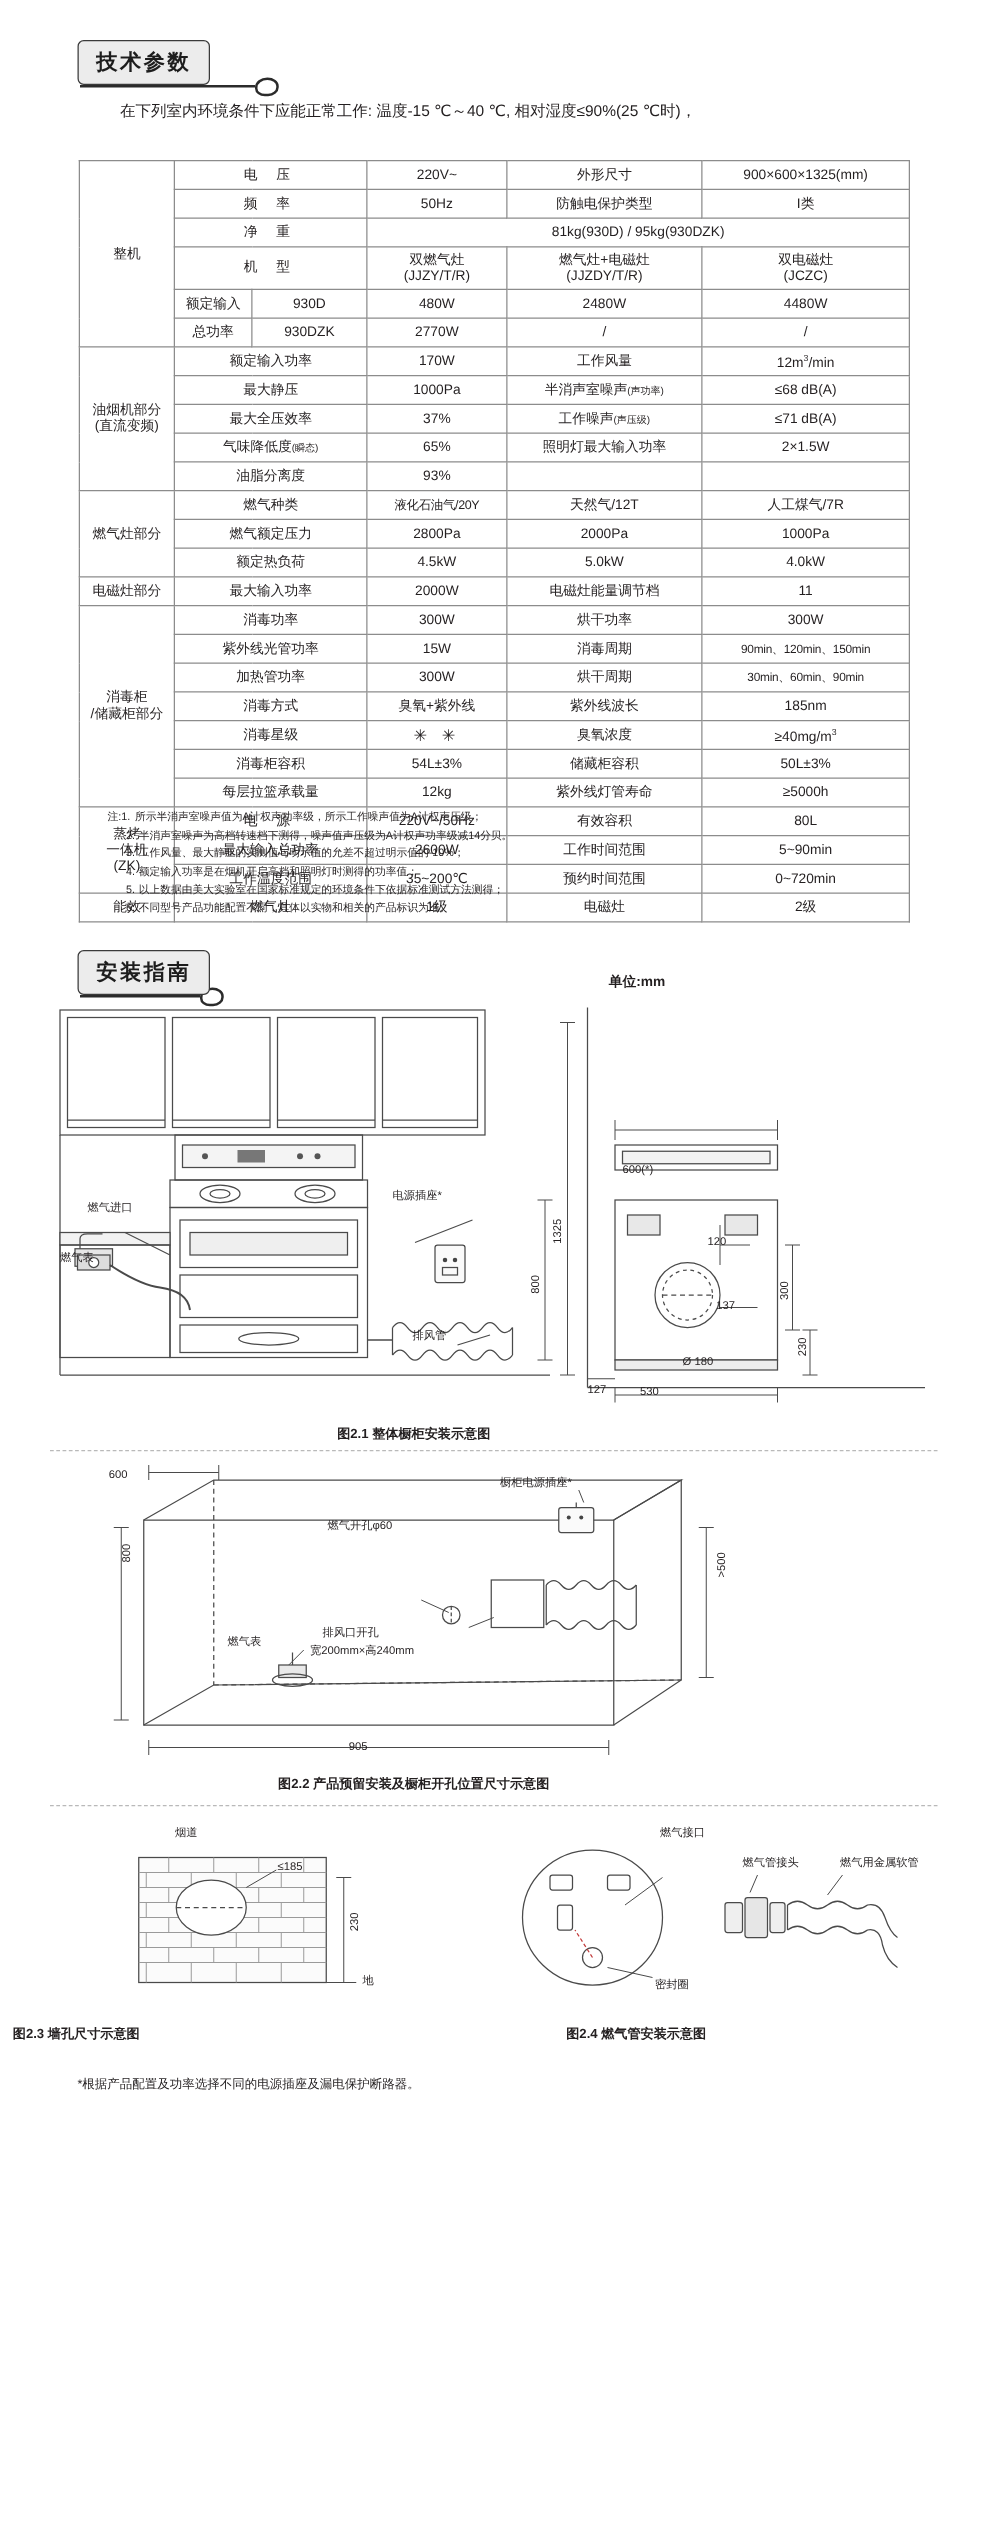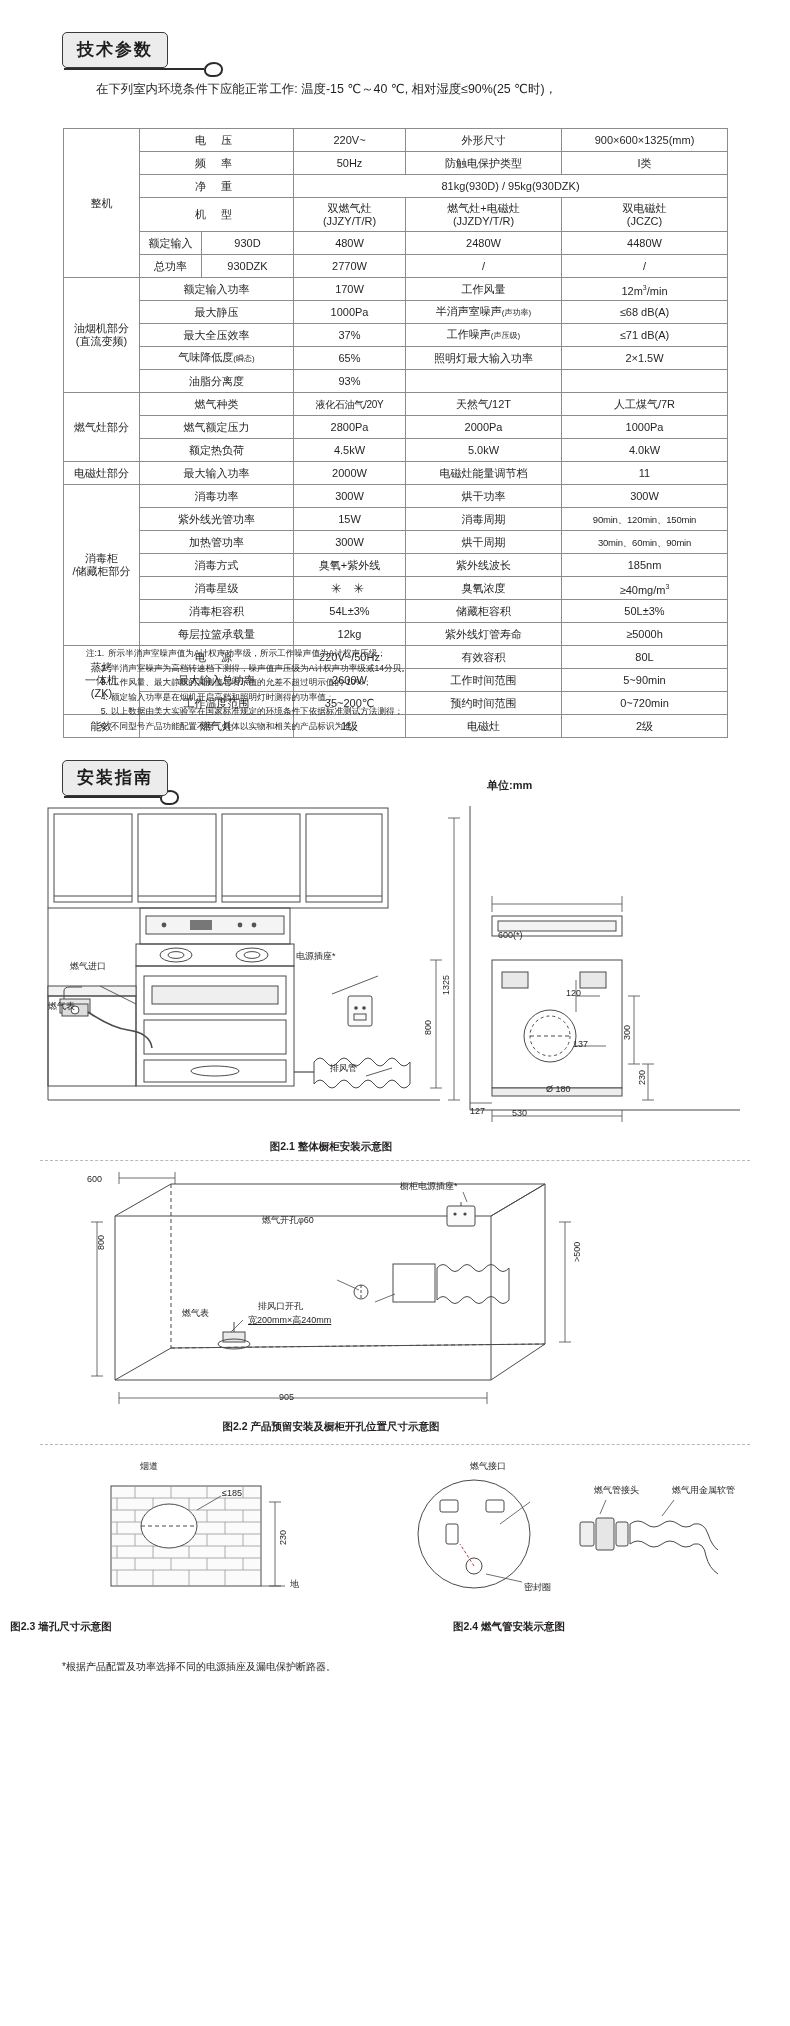--- a/index.html
+++ b/index.html
@@ -409,21 +409,21 @@
         <line x1="452" y1="316" x2="582" y2="316"></line>
         <line x1="452" y1="310" x2="452" y2="322"></line>
         <line x1="582" y1="310" x2="582" y2="322"></line>
         <line x1="430" y1="303" x2="452" y2="303"></line>
       </g>
     </g>
   </svg>
 
   <div class="lbltext" style="left:70px;top:960px;">燃气进口</div>
   <div class="lbltext" style="left:48px;top:1000px;">燃气表</div>
-  <div class="lbltext" style="left:296px;top:950px;">电源插座*</div>
+  <div class="lbltext" style="left:314px;top:950px;">电源插座*</div>
   <div class="lbltext" style="left:330px;top:1062px;">排风管</div>
   <div class="lbltext" style="left:498px;top:930px;">600(*)</div>
   <div class="lbltext" style="left:441px;top:995px;transform:rotate(-90deg);transform-origin:left top;">1325</div>
   <div class="lbltext" style="left:423px;top:1035px;transform:rotate(-90deg);transform-origin:left top;">800</div>
   <div class="lbltext" style="left:622px;top:1040px;transform:rotate(-90deg);transform-origin:left top;">300</div>
   <div class="lbltext" style="left:637px;top:1085px;transform:rotate(-90deg);transform-origin:left top;">230</div>
   <div class="lbltext" style="left:566px;top:988px;">120</div>
   <div class="lbltext" style="left:573px;top:1039px;">137</div>
   <div class="lbltext" style="left:546px;top:1084px;">Ø 180</div>
   <div class="lbltext" style="left:470px;top:1106px;">127</div>
@@ -486,21 +486,21 @@
     </g>
   </svg>
 
   <div class="lbltext" style="left:87px;top:1174px;">600</div>
   <div class="lbltext" style="left:96px;top:1250px;transform:rotate(-90deg);transform-origin:left top;">800</div>
   <div class="lbltext" style="left:279px;top:1392px;">905</div>
   <div class="lbltext" style="left:572px;top:1262px;transform:rotate(-90deg);transform-origin:left top;">&gt;500</div>
   <div class="lbltext" style="left:182px;top:1307px;">燃气表</div>
   <div class="lbltext" style="left:262px;top:1214px;">燃气开孔φ60</div>
   <div class="lbltext" style="left:258px;top:1300px;">排风口开孔</div>
-  <div class="lbltext" style="left:248px;top:1314px;text-decoration:underline;">宽200mm×高240mm</div>
+  <div class="lbltext" style="left:248px;top:1314px;">宽200mm×高240mm</div>
   <div class="lbltext" style="left:400px;top:1180px;">橱柜电源插座*</div>
 
   <div class="fig-cap" style="top:1420px;">图2.2 产品预留安装及橱柜开孔位置尺寸示意图</div>
   <div class="dash-sep" style="top:1444px;"></div>
 
   <svg style="left:105px;top:1470px;" width="210" height="130" viewBox="0 0 210 130">
     <g fill="none" stroke="#4a4a4a" stroke-width="1">
       <rect x="6" y="16" width="150" height="100" fill="#fbfbfb"></rect>
       <g stroke="#9a9a9a" stroke-width="0.8">
         <line x1="6" y1="28" x2="156" y2="28"></line>
@@ -579,21 +579,21 @@
       <g stroke-width="1">
         <path d="M230 54 q8 -6 16 0 q8 6 16 0 q8 -6 16 0 q8 6 16 0 q10 -2 14 10 q4 12 10 16"></path>
         <path d="M230 74 q8 -6 16 0 q8 6 16 0 q8 -6 16 0 q8 6 16 0 q10 -2 12 12 q3 12 12 18"></path>
         <line x1="230" y1="54" x2="230" y2="74"></line>
       </g>
       <path d="M200 44 l6 -14" stroke-width="0.8"></path>
       <path d="M262 46 l12 -16" stroke-width="0.8"></path>
     </g>
   </svg>
 
-  <div class="lbltext" style="left:470px;top:1460px;">燃气接口</div>
+  <div class="lbltext" style="left:528px;top:1460px;">燃气接口</div>
   <div class="lbltext" style="left:524px;top:1581px;">密封圈</div>
   <div class="lbltext" style="left:594px;top:1484px;">燃气管接头</div>
   <div class="lbltext" style="left:672px;top:1484px;">燃气用金属软管</div>
 
   <div class="fig-cap" style="top:1620px;left:-270px;">图2.3 墙孔尺寸示意图</div>
   <div class="fig-cap" style="top:1620px;left:178px;">图2.4 燃气管安装示意图</div>
 
   <div class="final-note" style="left:62px;top:1660px;">*根据产品配置及功率选择不同的电源插座及漏电保护断路器。</div>
 
 </div>

